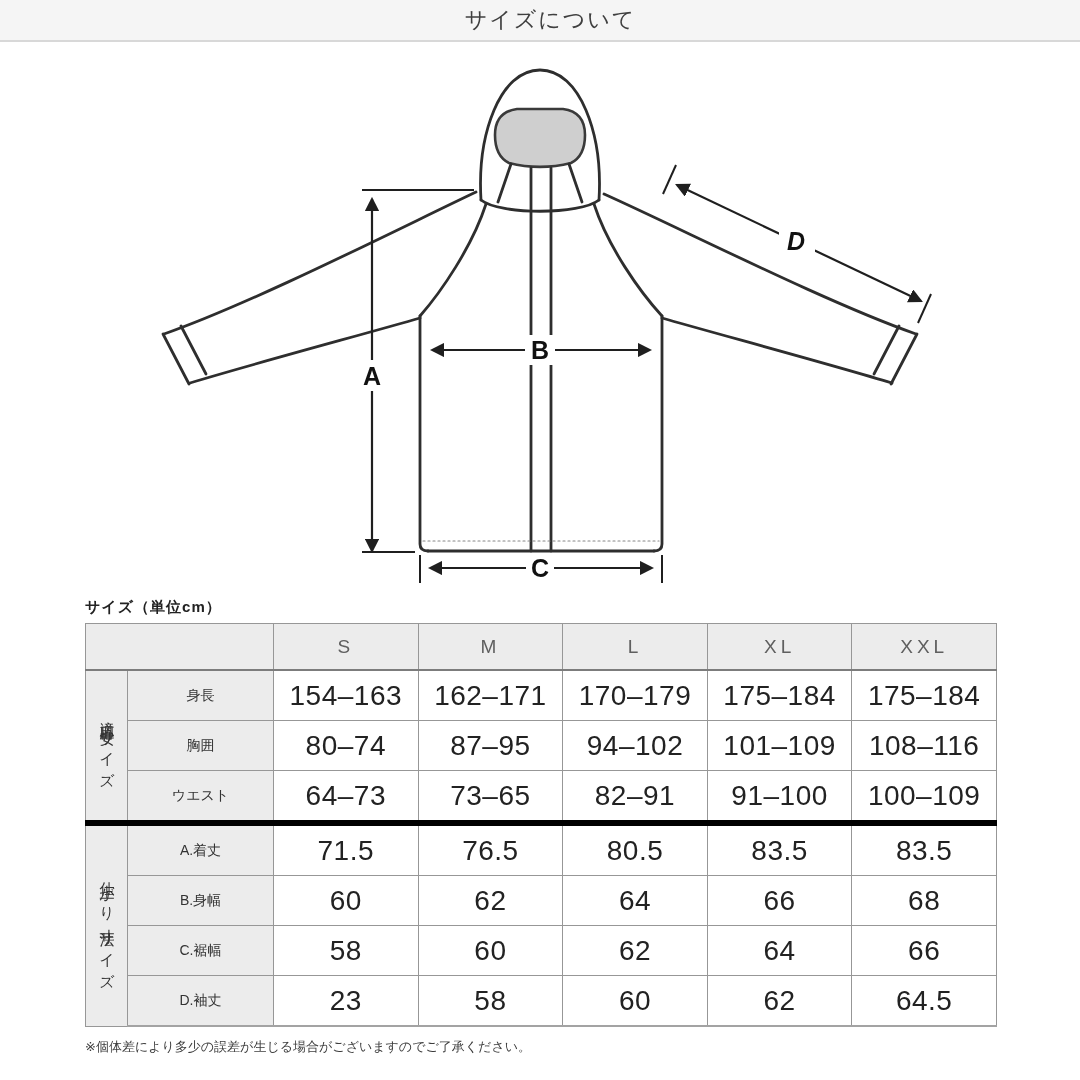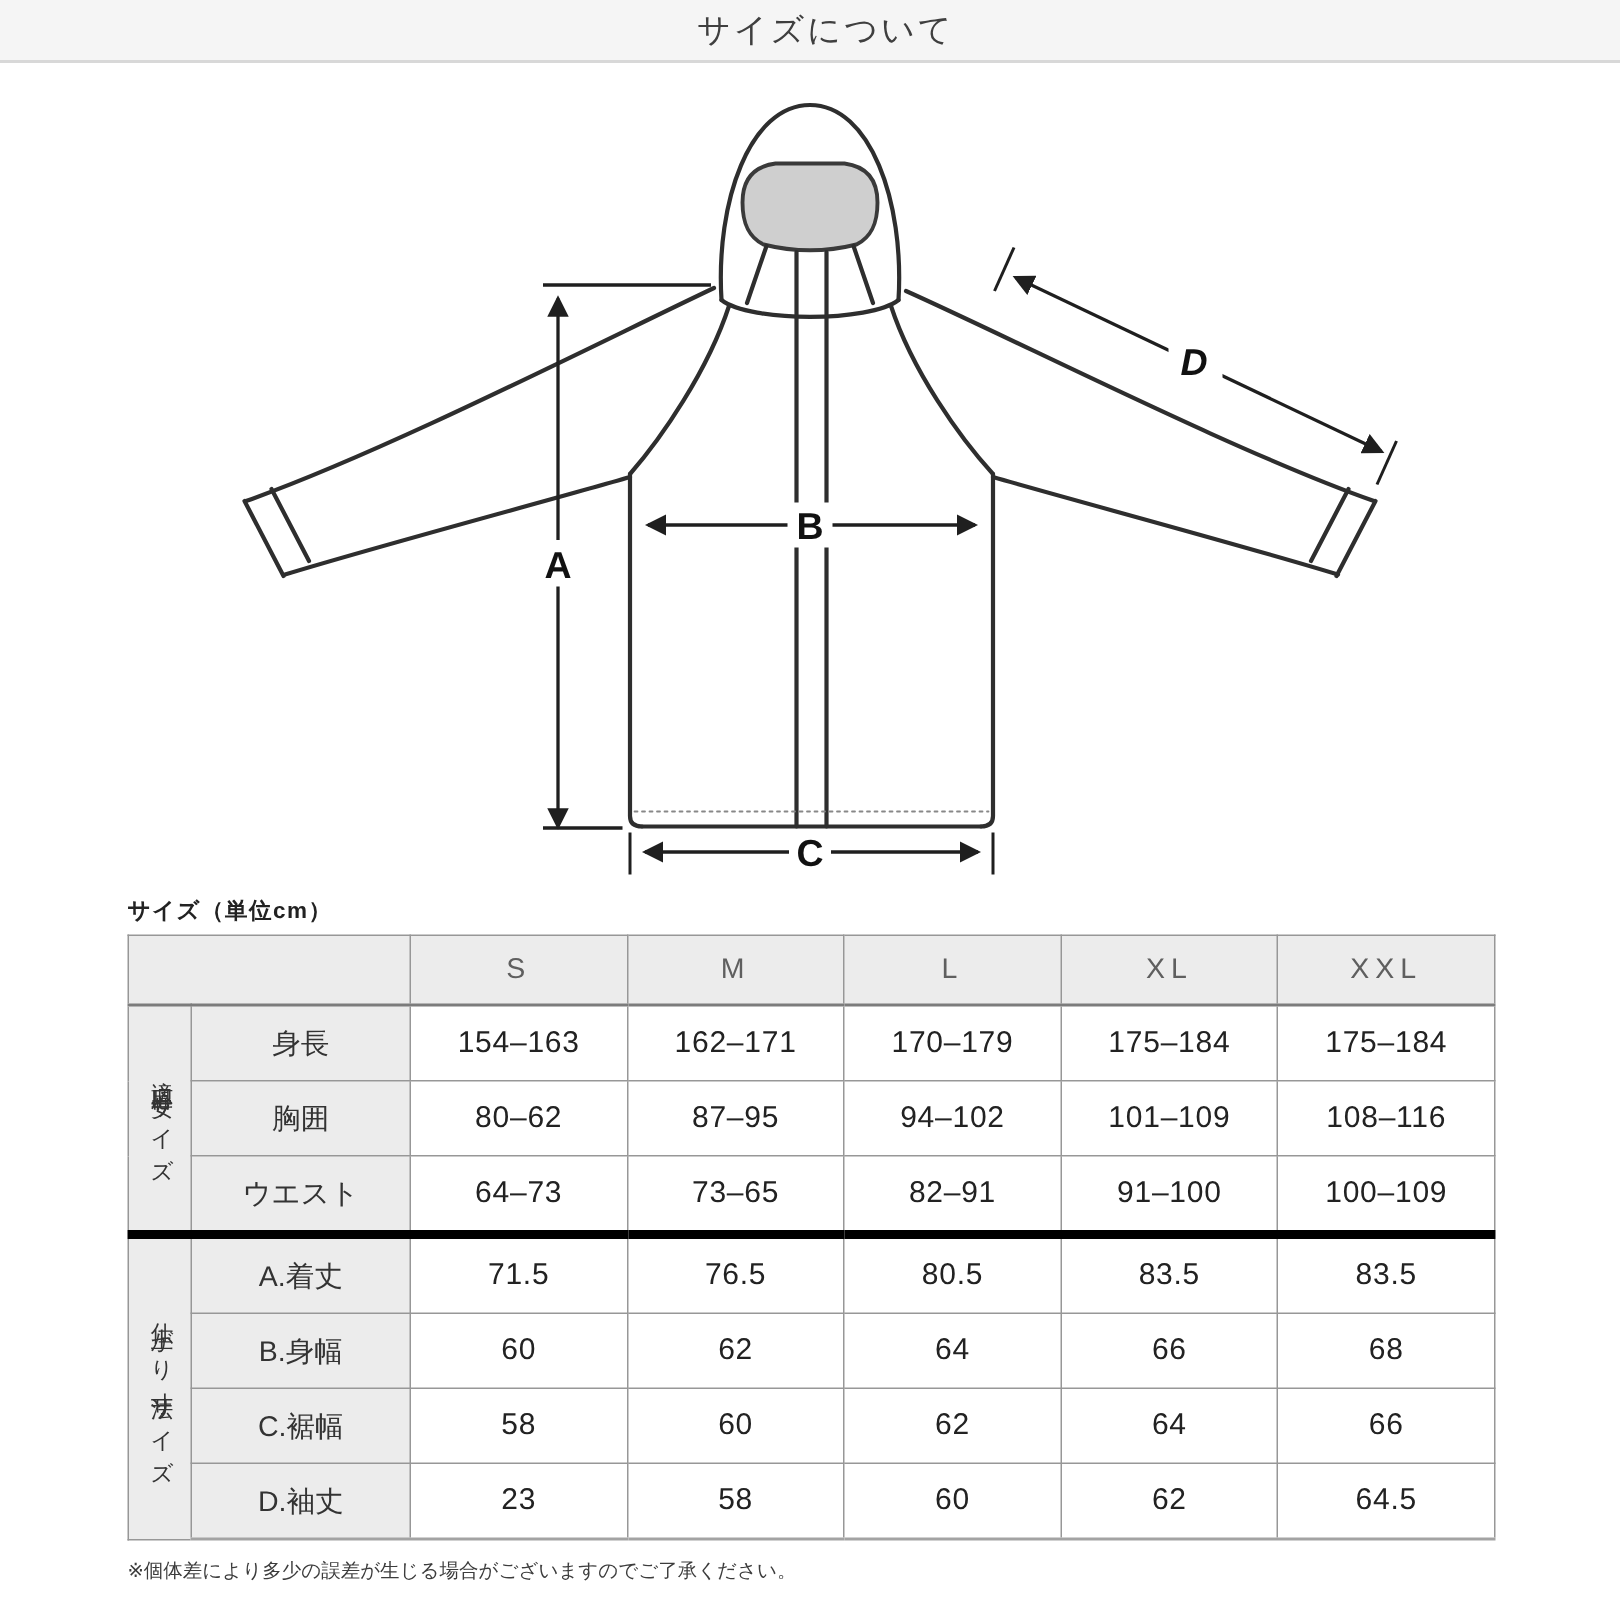--- a/index.html
+++ b/index.html
@@ -32,24 +32,24 @@
   }
   .size-table thead th{
     height:45px;background:#ececec;color:#5f5f5f;font-size:19px;
     font-weight:400;letter-spacing:4px;border-bottom:2px solid #7c7c7c;
   }
   .size-table td.group-label{
     background:#ececec;color:#333;font-size:15px;letter-spacing:3px;
     writing-mode:vertical-rl;text-orientation:upright;padding:4px 0;
   }
   .size-table td.row-label{
-    background:#ececec;color:#333;font-size:19px;height:49px;
+    background:#ececec;color:#333;font-size:14px;height:49px;
   }
   .size-table td.val{
-    background:#fff;color:#222;font-size:20px;font-weight:500;
+    background:#fff;color:#222;font-size:28px;font-weight:500;
     letter-spacing:0.5px;height:49px;
   }
   .size-table tr.group-start td{border-top:6px solid #000000;}
   .size-table tbody tr:last-child td{border-bottom:2px solid #a3a3a3;}
   
   .notes{margin:10px 0 0 85px;font-size:13px;color:#3c3c3c;line-height:1.55;}
 </style>
 </head>
 <body>
 
@@ -152,21 +152,21 @@
       <td class="group-label" rowspan="3">適応目安サイズ</td>
       <td class="row-label">身長</td>
       <td class="val">154–163</td>
       <td class="val">162–171</td>
       <td class="val">170–179</td>
       <td class="val">175–184</td>
       <td class="val">175–184</td>
     </tr>
     <tr>
       <td class="row-label">胸囲</td>
-      <td class="val">80–62</td>
+      <td class="val">80–74</td>
       <td class="val">87–95</td>
       <td class="val">94–102</td>
       <td class="val">101–109</td>
       <td class="val">108–116</td>
     </tr>
     <tr>
       <td class="row-label">ウエスト</td>
       <td class="val">64–73</td>
       <td class="val">73–65</td>
       <td class="val">82–91</td>

